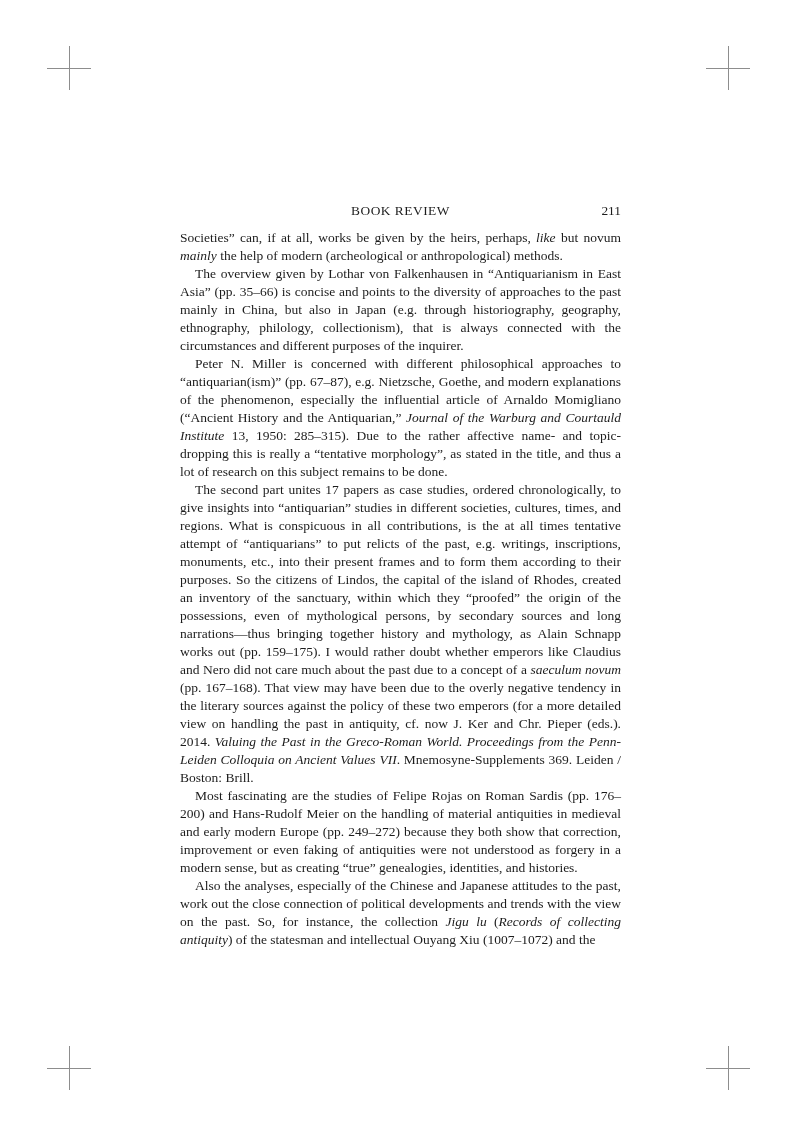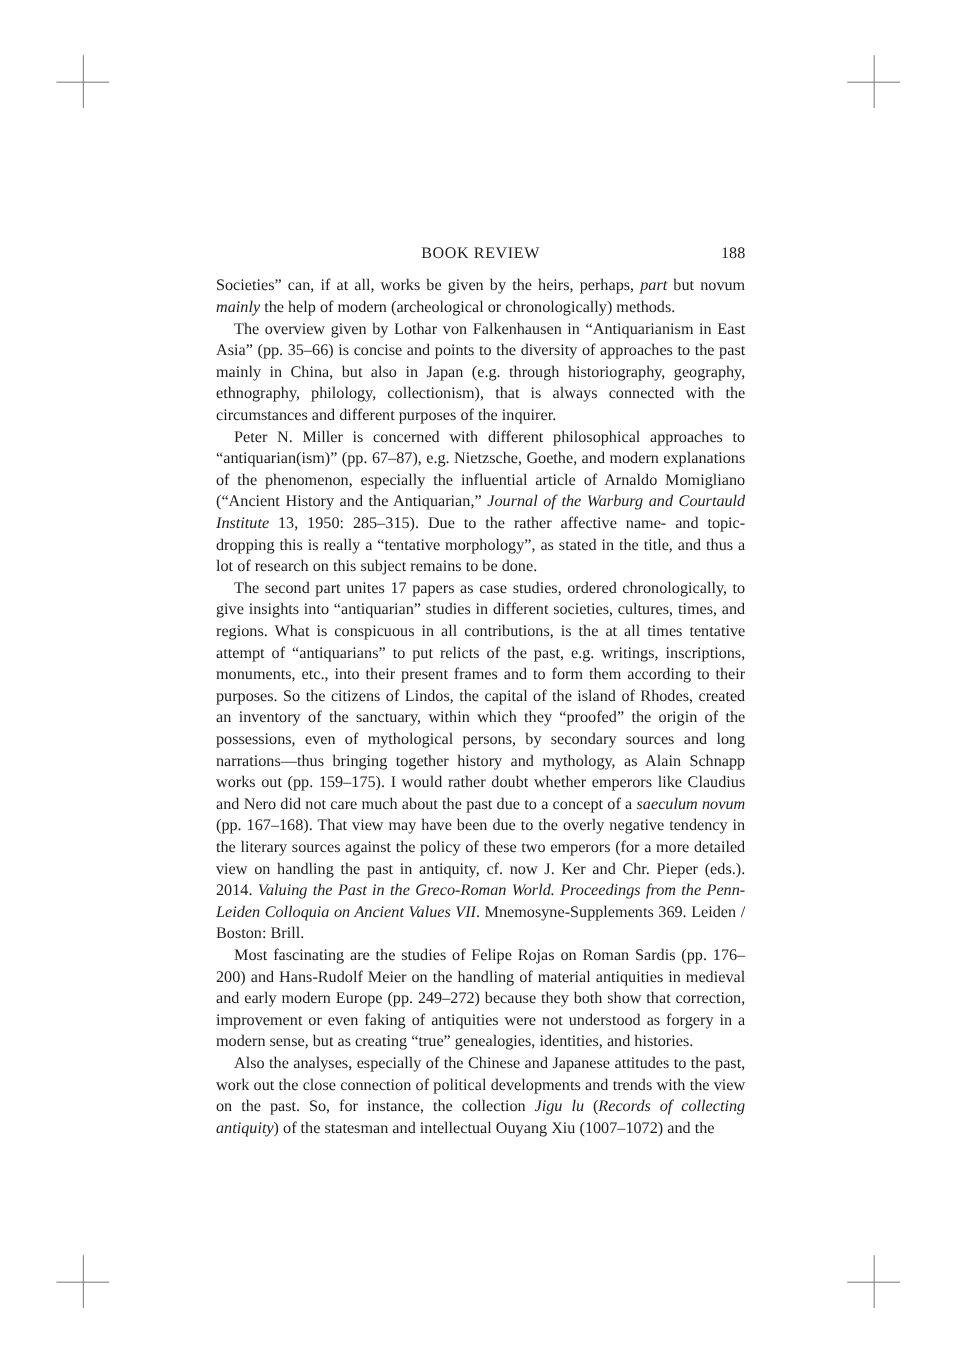--- a/index.html
+++ b/index.html
@@ -62,24 +62,24 @@
     <span class="v"></span>
   </div>
   <div class="crop-mark crop-br">
     <span class="h"></span>
     <span class="v"></span>
   </div>
 
   <div class="text-block">
     <div class="page-header">
       <span class="running-title">BOOK REVIEW</span>
-      <span class="page-number">188</span>
+      <span class="page-number">211</span>
     </div>
     <div class="body-text">
-        <p class=""><span>Societies” can, if at all, works be given by the heirs, perhaps, </span><em>part</em><span> but novum </span><em>mainly</em><span> the help of modern (archeological or chronologically) methods.</span></p>
+        <p class=""><span>Societies” can, if at all, works be given by the heirs, perhaps, </span><em>like</em><span> but novum </span><em>mainly</em><span> the help of modern (archeological or anthropological) methods.</span></p>
         <p class="indent"><span>The overview given by Lothar von Falkenhausen in “Antiquarianism in East Asia” (pp. 35–66) is concise and points to the diversity of approaches to the past mainly in China, but also in Japan (e.g. through historiography, geography, ethnography, philology, collectionism), that is always connected with the circumstances and different purposes of the inquirer.</span></p>
         <p class="indent"><span>Peter N. Miller is concerned with different philosophical approaches to “antiquarian(ism)” (pp. 67–87), e.g. Nietzsche, Goethe, and modern explanations of the phenomenon, especially the influential article of Arnaldo Momigliano (“Ancient History and the Antiquarian,” </span><em>Journal of the Warburg and Courtauld Institute</em><span> 13, 1950: 285–315). Due to the rather affective name- and topic-dropping this is really a “tentative morphology”, as stated in the title, and thus a lot of research on this subject remains to be done.</span></p>
         <p class="indent"><span>The second part unites 17 papers as case studies, ordered chronologically, to give insights into “antiquarian” studies in different societies, cultures, times, and regions. What is conspicuous in all contributions, is the at all times tentative attempt of “antiquarians” to put relicts of the past, e.g. writings, inscriptions, monuments, etc., into their present frames and to form them according to their purposes. So the citizens of Lindos, the capital of the island of Rhodes, created an inventory of the sanctuary, within which they “proofed” the origin of the possessions, even of mythological persons, by secondary sources and long narrations—thus bringing together history and mythology, as Alain Schnapp works out (pp. 159–175). I would rather doubt whether emperors like Claudius and Nero did not care much about the past due to a concept of a </span><em>saeculum novum</em><span> (pp. 167–168). That view may have been due to the overly negative tendency in the literary sources against the policy of these two emperors (for a more detailed view on handling the past in antiquity, cf. now J. Ker and Chr. Pieper (eds.). 2014. </span><em>Valuing the Past in the Greco-Roman World. Proceedings from the Penn-Leiden Colloquia on Ancient Values VII</em><span>. Mnemosyne-Supplements 369. Leiden / Boston: Brill.</span></p>
         <p class="indent"><span>Most fascinating are the studies of Felipe Rojas on Roman Sardis (pp. 176–200) and Hans-Rudolf Meier on the handling of material antiquities in medieval and early modern Europe (pp. 249–272) because they both show that correction, improvement or even faking of antiquities were not understood as forgery in a modern sense, but as creating “true” genealogies, identities, and histories.</span></p>
         <p class="indent"><span>Also the analyses, especially of the Chinese and Japanese attitudes to the past, work out the close connection of political developments and trends with the view on the past. So, for instance, the collection </span><em>Jigu lu</em><span> (</span><em>Records of collecting antiquity</em><span>) of the statesman and intellectual Ouyang Xiu (1007–1072) and the</span></p>
       </div>
   </div>
 
 </div>
 

